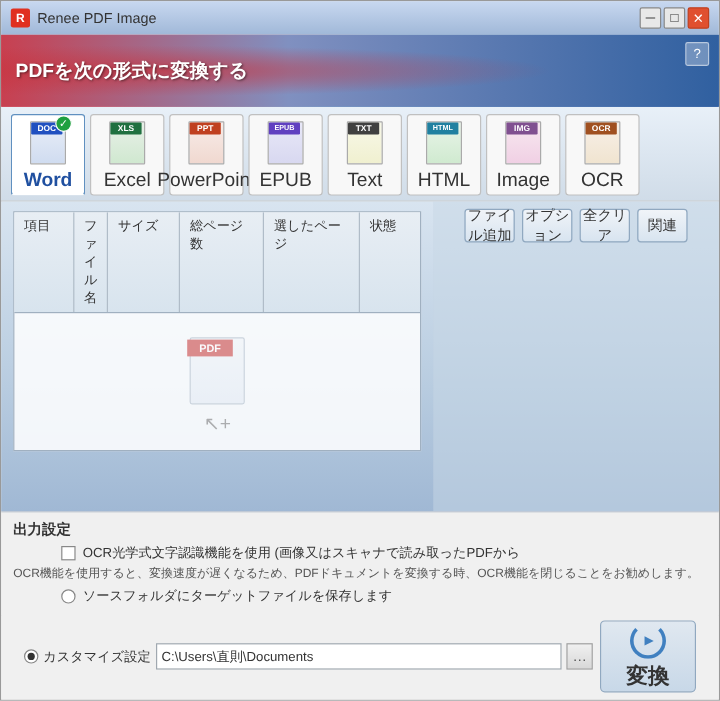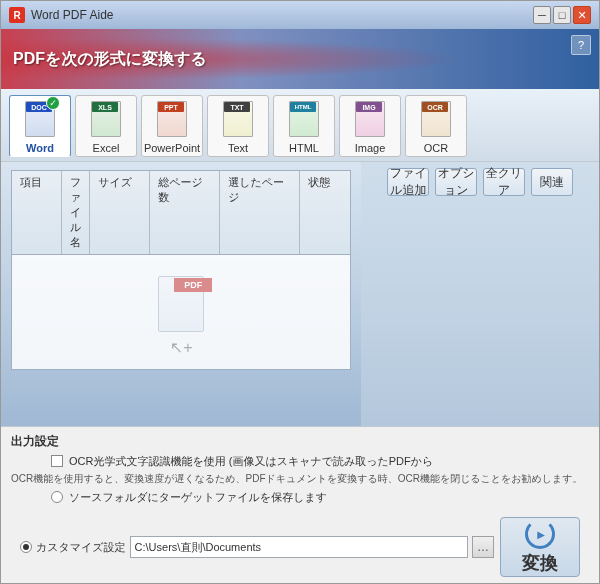--- a/index.html
+++ b/index.html
@@ -220,21 +220,21 @@
       border: 1px solid white;
       display: flex;
       align-items: center;
       justify-content: center;
       font-size: 9px;
       color: white;
       z-index: 2;
     }
 
     .format-tab-label {
-      font-size: 11px;
+      font-size: 16px;
       color: #333;
       text-align: left;
     }
 
     .format-tab.active .format-tab-label { font-weight: bold; color: #2050a0; }
 
     
     .main-content {
       flex: 1;
       background: linear-gradient(to bottom, #d8e4f0 0%, #b8cce0 60%, #a0b8d4 100%);
@@ -303,21 +303,21 @@
       border: 1px solid #a0b0c0;
       border-radius: 2px;
       position: absolute;
       top: 2px;
       left: 2px;
     }
 
     .pdf-label {
       position: absolute;
       top: 4px;
-      left: 18px;
+      left: 0;
       width: 38px;
       height: 14px;
       background: #c02020;
       color: white;
       font-size: 9px;
       font-weight: bold;
       display: flex;
       align-items: center;
       justify-content: center;
     }
@@ -513,21 +513,21 @@
       font-weight: bold;
     }
   </style>
 </head>
 <body>
 
 <div class="window">
 
   <div class="title-bar">
     <div class="title-bar-icon">R</div>
-    <span class="title-bar-text">Word PDF Aide</span>
+    <span class="title-bar-text">Renee PDF Image</span>
     <div class="title-bar-buttons">
       <div class="tb-btn minimize">─</div>
       <div class="tb-btn maximize">□</div>
       <div class="tb-btn close">✕</div>
     </div>
   </div>
 
   <div class="header-area">
     <span class="header-title">PDFを次の形式に変換する</span>
     <div class="help-btn">?</div>
@@ -559,20 +559,29 @@
     <div class="format-tab">
       <div class="format-tab-icon">
         <div class="doc-icon">
           <div class="doc-body ppt"></div>
           <div class="doc-label-box ppt">PPT</div>
         </div>
       </div>
       <span class="format-tab-label">PowerPoint</span>
     </div>
 
+    <div class="format-tab">
+      <div class="format-tab-icon">
+        <div class="doc-icon">
+          <div class="doc-body epub"></div>
+          <div class="doc-label-box epub" style="font-size:6px;">EPUB</div>
+        </div>
+      </div>
+      <span class="format-tab-label">EPUB</span>
+    </div>
 
     <div class="format-tab">
       <div class="format-tab-icon">
         <div class="doc-icon">
           <div class="doc-body text"></div>
           <div class="doc-label-box text">TXT</div>
         </div>
       </div>
       <span class="format-tab-label">Text</span>
     </div>

